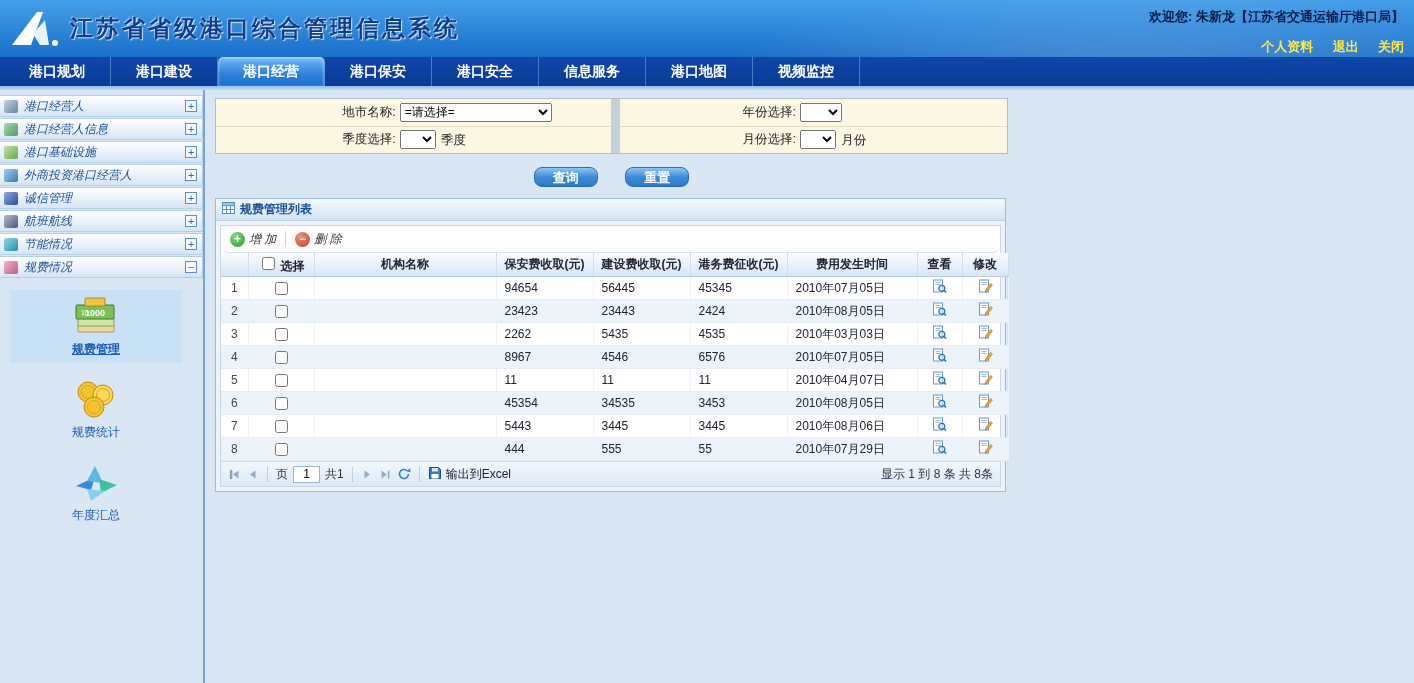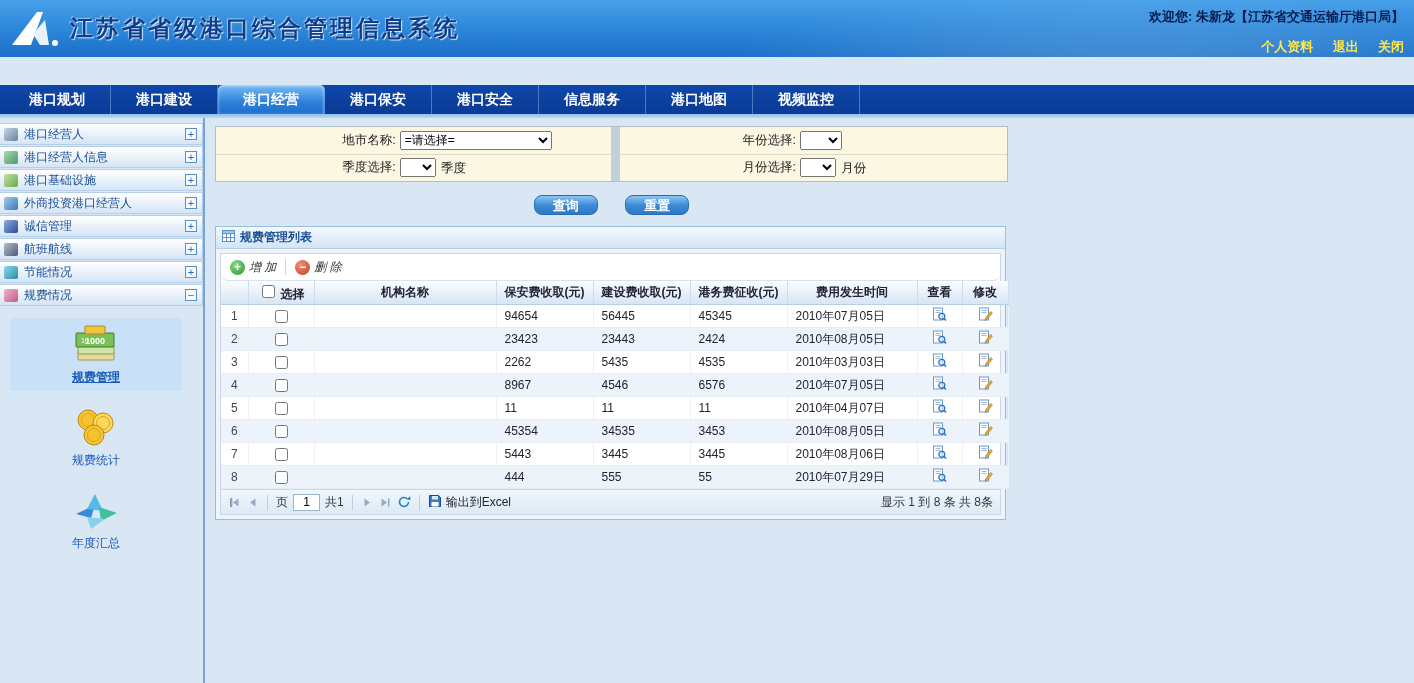--- a/index.html
+++ b/index.html
@@ -20,39 +20,39 @@
   .app-title {
     margin:0 0 0 2px; font-size:23px; font-weight:bold; letter-spacing:3px;
     color:#0d3d8c;
     text-shadow:1px 1px 1px rgba(255,255,255,.85), -1px -1px 1px rgba(255,255,255,.5);
   }
   .header-right { position:absolute; right:10px; top:8px; text-align:right; }
   .welcome { color:#0a1c4e; font-weight:bold; font-size:13px; }
   .header-links { margin-top:12px; }
   .header-links a { color:#ffe84a; font-size:13px; margin-left:16px; text-decoration:none; cursor:pointer;font-weight:bold; }
   
-  .navbar { height:29px; background:linear-gradient(180deg,#0e47aa,#0a3a94); display:flex; padding-left:4px;margin-top:28px; }
+  .navbar { height:29px; background:linear-gradient(180deg,#0e47aa,#0a3a94); display:flex; padding-left:4px; }
   .nav-tab {
     width:107px; display:flex; align-items:center; justify-content:center;
     color:#fff; font-size:14px; font-weight:bold; cursor:pointer;
     border-right:1px solid rgba(130,170,225,.55);
   }
   .nav-tab.active {
     background:linear-gradient(180deg,#74bcf6,#2d80d8 60%,#1e6fd0);
     border-radius:5px 5px 0 0;
     box-shadow:inset 0 1px 3px rgba(255,255,255,.6);
   }
   .nav-strip { height:4px; background:linear-gradient(180deg,#8ec0ea,#bcd8ee); }
   
   .content { display:flex; height:593px; }
   .sidebar { width:205px; border-right:2px solid #76a4d4; padding-top:5px; background:#d9e6f3; }
   .side-item {
     height:22px; display:flex; align-items:center; margin-bottom:1px; padding:0 5px 0 4px;
     background:linear-gradient(180deg,#feffff,#e4eef9 65%,#d4e5f5);
-    border:1px solid #b6cfe9; border-left:none; cursor:pointer;
+    border:1px solid #b6cfe9; border-left:none; cursor:pointer;font-style:italic;
   }
   .mini-icon { width:14px; height:13px; display:inline-block; border-radius:2px; flex:none;
     background:linear-gradient(135deg,#9ab0c6,#5a7898); }
   .mini-icon[data-icon="operator-icon"]        { background:linear-gradient(135deg,#c4d4e4,#68849f); }
   .mini-icon[data-icon="operator-info-icon"]   { background:linear-gradient(135deg,#a9d9b0,#4a9a6a); }
   .mini-icon[data-icon="infrastructure-icon"]  { background:linear-gradient(135deg,#c4e2a4,#69a94a); }
   .mini-icon[data-icon="foreign-operator-icon"]{ background:linear-gradient(135deg,#a4cbea,#3a7ab8); }
   .mini-icon[data-icon="integrity-icon"]       { background:linear-gradient(135deg,#8face0,#2a4a98); }
   .mini-icon[data-icon="route-icon"]           { background:linear-gradient(135deg,#b4bcc9,#4a5a78); }
   .mini-icon[data-icon="energy-icon"]          { background:linear-gradient(135deg,#8cdcec,#2a8aaa); }

